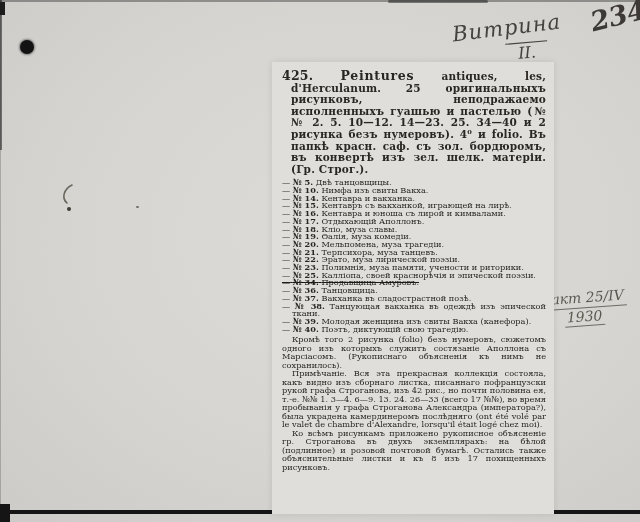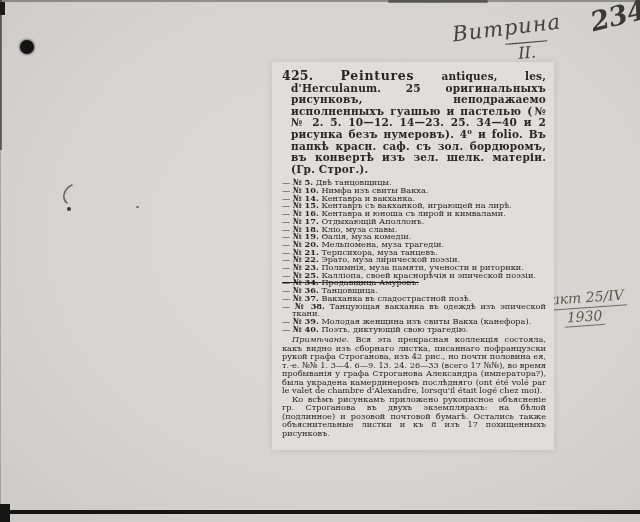--- a/index.html
+++ b/index.html
@@ -17,34 +17,34 @@
   .corner-mark{position:absolute;left:0;top:2px;width:5px;height:13px;background:#1c1c1c;}
   .bottom-line{position:absolute;left:0;top:510px;width:100%;height:4px;background:#151515;}
   .bottom-corner{position:absolute;left:0;top:504px;width:10px;height:18px;background:#151515;}
   .punch-hole{position:absolute;left:20px;top:40px;width:14px;height:14px;border-radius:50%;background:#131313;box-shadow:0 0 2px 1px rgba(20,20,20,.45);}
   .speck{position:absolute;left:136px;top:206px;width:3px;height:2px;border-radius:50%;background:rgba(45,45,42,.65);}
   .pencil-squiggle{position:absolute;left:58px;top:182px;}
   .smudge{position:absolute;left:488px;top:177px;width:58px;height:12px;background:rgba(0,0,0,.05);}
 
   
   .clipping{
-    position:absolute;left:272px;top:62px;width:282px;height:388px;
+    position:absolute;left:272px;top:62px;width:282px;height:452px;
     background:#dfdeda;box-shadow:0 0 7px rgba(0,0,0,.10);
     padding:8px 8px 0 10px;box-sizing:border-box;text-align:justify;
   }
   .header{margin:0 0 4px 0;font-size:10.5px;line-height:11.6px;font-weight:bold;
     padding-left:9px;text-indent:-9px;letter-spacing:.2px;}
   .entry-number{font-size:12.5px;}
   .entry-title{font-size:12.5px;letter-spacing:.7px;}
   .item{font-size:8.2px;line-height:7.7px;padding-left:10px;text-indent:-10px;}
   .item .num{font-weight:bold;}
   .struck{text-decoration:line-through;text-decoration-thickness:1.2px;color:#1e1b17;}
   .items{margin-bottom:2px;}
   .para{margin:0;font-size:8.2px;line-height:8.5px;text-indent:10px;}
-  .note-label{font-style:italic;}
+  .note-label{}
 
   
   .hand{font-style:italic;font-family:"DejaVu Serif",serif;}
   .shelf-label{position:absolute;left:452px;top:16px;font-size:21px;letter-spacing:1px;
     color:#45423d;transform:rotate(-7deg);}
   .shelf-number{position:absolute;left:590px;top:0px;font-size:27px;font-weight:bold;
     color:#3c3936;transform:rotate(-14deg);}
   .shelf-sub{position:absolute;left:506px;top:42px;width:42px;text-align:center;
     font-size:16px;color:#45423d;border-top:1.6px solid #45423d;transform:rotate(-5deg);}
   .act-note{position:absolute;left:550px;top:289px;color:#5c5850;font-size:14px;
@@ -105,20 +105,21 @@
         <div class="item"><span><span>—</span> <span class="num">№ 23.</span> <span>Полимнія, муза памяти, учености и риторики.</span></span></div>
         <div class="item"><span><span>—</span> <span class="num">№ 25.</span> <span>Калліопа, своей краснорѣчія и эпической поэзіи.</span></span></div>
         <div class="item"><span class="struck"><span>—</span> <span class="num">№ 34.</span> <span>Продавщица Амуровъ.</span></span></div>
         <div class="item"><span><span>—</span> <span class="num">№ 36.</span> <span>Танцовщица.</span></span></div>
         <div class="item"><span><span>—</span> <span class="num">№ 37.</span> <span>Вакханка въ сладострастной позѣ.</span></span></div>
         <div class="item"><span><span>—</span> <span class="num">№ 38.</span> <span>Танцующая вакханка въ одеждѣ изъ эпической ткани.</span></span></div>
         <div class="item"><span><span>—</span> <span class="num">№ 39.</span> <span>Молодая женщина изъ свиты Вакха (канефора).</span></span></div>
         <div class="item"><span><span>—</span> <span class="num">№ 40.</span> <span>Поэтъ, диктующій свою трагедію.</span></span></div>
       </div>
 
+    <p class="para">Кромѣ того 2 рисунка (folio) безъ нумеровъ, сюжетомъ одного изъ которыхъ служитъ состязаніе Аполлона съ Марсіасомъ. (Рукописнаго объясненія къ нимъ не сохранилось).</p>
     <p class="para">
       <span class="note-label">Примѣчаніе.</span>
       <span>Вся эта прекрасная коллекція состояла, какъ видно изъ сборнаго листка, писаннаго пофранцузски рукой графа Строганова, изъ 42 рис., но почти половина ея, т.-е. №№ 1. 3—4. 6—9. 13. 24. 26—33 (всего 17 №№), во время пробыванія у графа Строганова Александра (императора?), была украдена камердинеромъ послѣдняго (ont été volé par le valet de chambre d'Alexandre, lorsqu'il était logé chez moi).</span>
     </p>
     <p class="para">Ко всѣмъ рисункамъ приложено рукописное объясненіе гр. Строганова въ двухъ экземплярахъ: на бѣлой (подлинное) и розовой почтовой бумагѣ. Остались также объяснительные листки и къ 8 изъ 17 похищенныхъ рисунковъ.</p>
 
   </div>
 
 </div>
 

